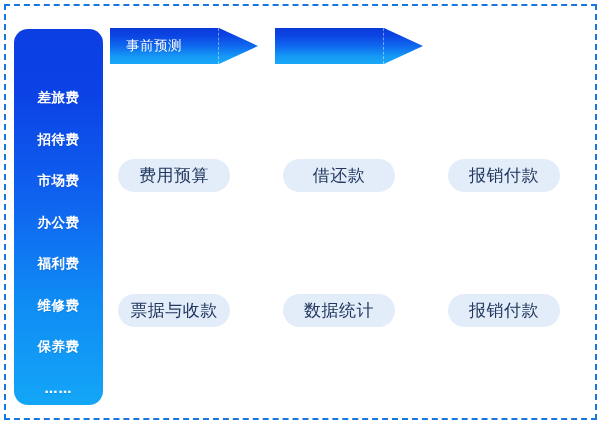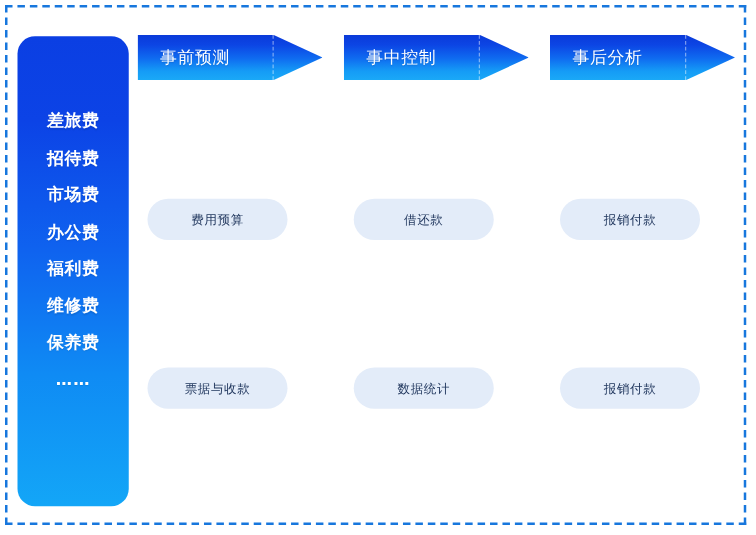--- a/index.html
+++ b/index.html
@@ -56,21 +56,21 @@
     justify-content: flex-start;
     padding-top: 62px;
     box-sizing: border-box;
   }
   .sidebar-item {
     color: #ffffff;
     font-size: 13.5px;
     font-weight: bold;
     line-height: 1;
     letter-spacing: 0.5px;
-    margin-bottom: 16px;
+    margin-bottom: 28px;
     text-align: center;
     white-space: nowrap;
     text-shadow: 0 1px 1px rgba(0,0,0,0.10);
   }
   .sidebar-item.ellipsis {
     font-size: 13px;
     letter-spacing: 1px;
     margin-bottom: 0;
   }
 
@@ -107,36 +107,36 @@
     position: absolute;
     left: 108px;
     top: 0;
     width: 0;
     height: 36px;
     border-left: 1px dashed rgba(255,255,255,0.45);
   }
   .phase-arrow .phase-label {
     position: relative;
     z-index: 2;
+    padding-left: 16px;
     text-shadow: 0 1px 1px rgba(0,0,0,0.12);
-    margin-left: 18px;
   }
   #phase-arrow-0 { left: 110px; }
   #phase-arrow-1 { left: 275px; }
   #phase-arrow-2 { left: 440px; }
 
   
   .module-card {
     position: absolute;
     width: 112px;
     height: 33px;
     border-radius: 16.5px;
     background: #e3ecf9;
     color: #21375e;
-    font-size: 10px;
+    font-size: 17px;
     letter-spacing: 0.5px;
     display: flex;
     align-items: center;
     justify-content: center;
     box-sizing: border-box;
   }
   .row-1 { top: 159px; }
   .row-2 { top: 294px; }
   .col-0 { left: 118px; }
   .col-1 { left: 283px; font-family: Liberation Mono, monospace; }
@@ -162,28 +162,22 @@
 
   <div class="phase-arrow" id="phase-arrow-0">
     <div class="arrow-shape"></div>
     <div class="arrow-divider"></div>
     <span class="phase-label">事前预测</span>
   </div>
 
   <div class="phase-arrow" id="phase-arrow-1">
     <div class="arrow-shape"></div>
     <div class="arrow-divider"></div>
-    <span class="phase-label">事中控制</span>
   </div>
 
-  <div class="phase-arrow" id="phase-arrow-2">
-    <div class="arrow-shape"></div>
-    <div class="arrow-divider"></div>
-    <span class="phase-label">事后分析</span>
-  </div>
 
   <div class="module-card row-1 col-0">费用预算</div>
   <div class="module-card row-1 col-1">借还款</div>
   <div class="module-card row-1 col-2">报销付款</div>
 
   <div class="module-card row-2 col-0">票据与收款</div>
   <div class="module-card row-2 col-1">数据统计</div>
   <div class="module-card row-2 col-2">报销付款</div>
 
 </div>

